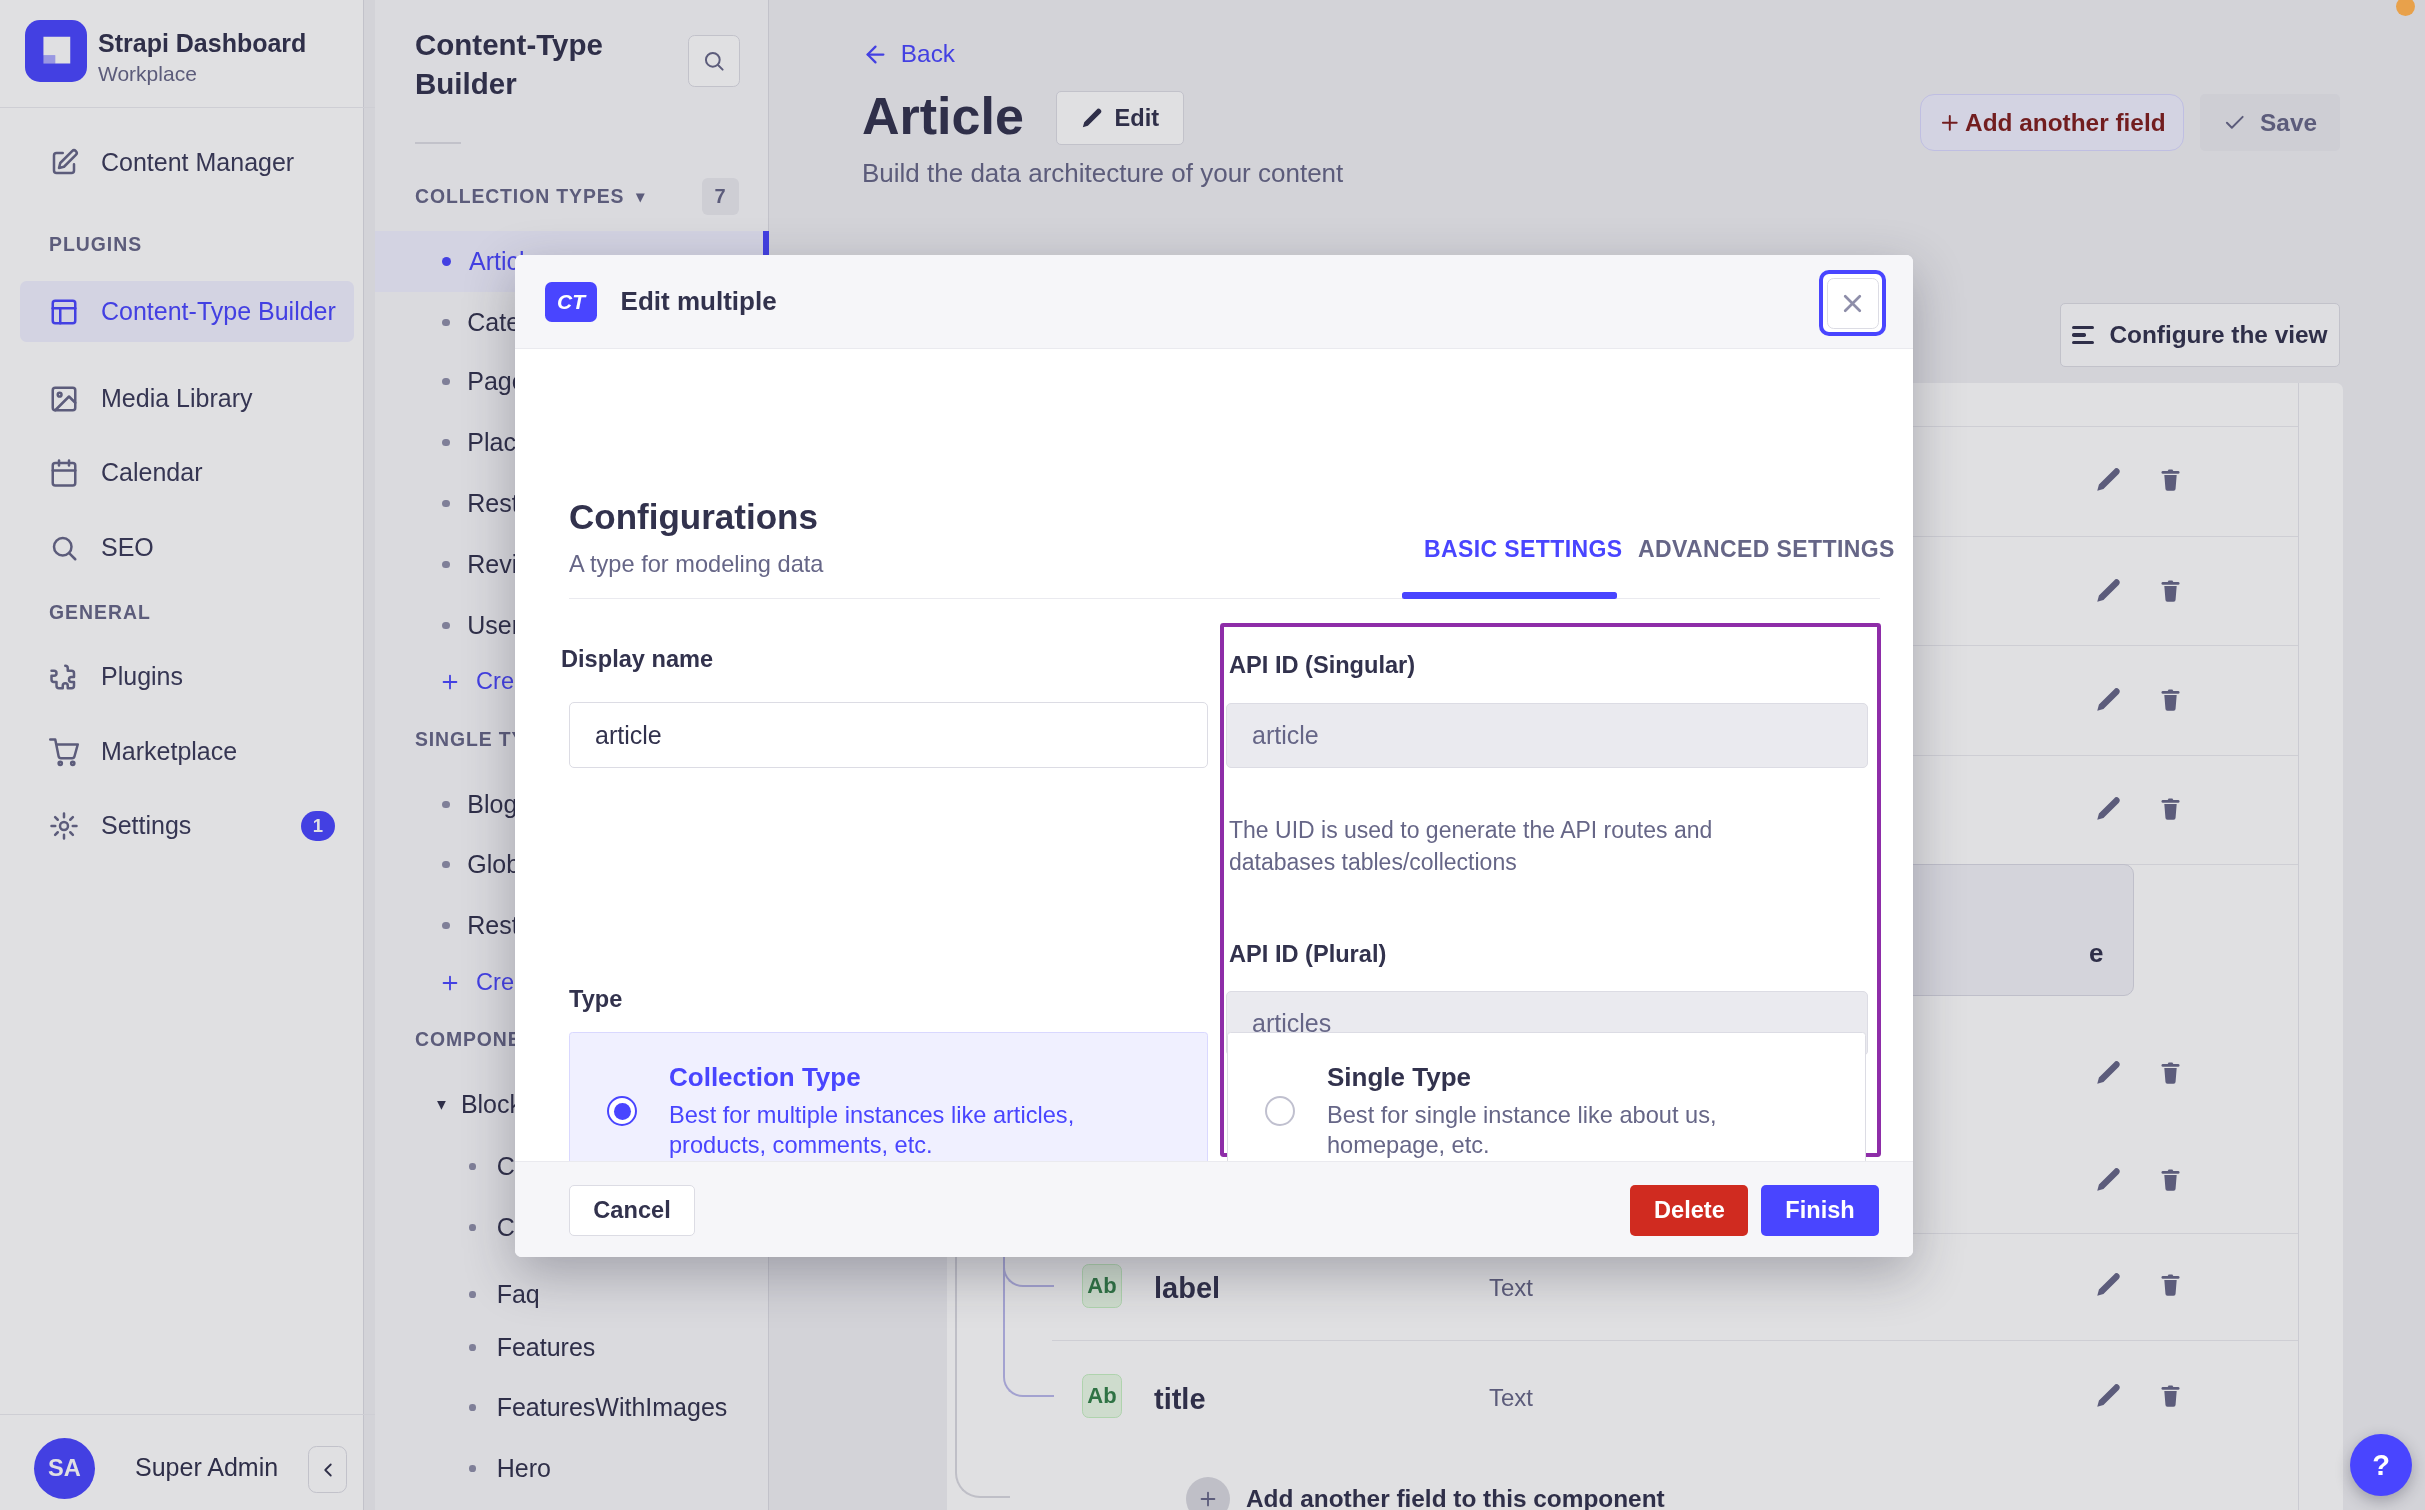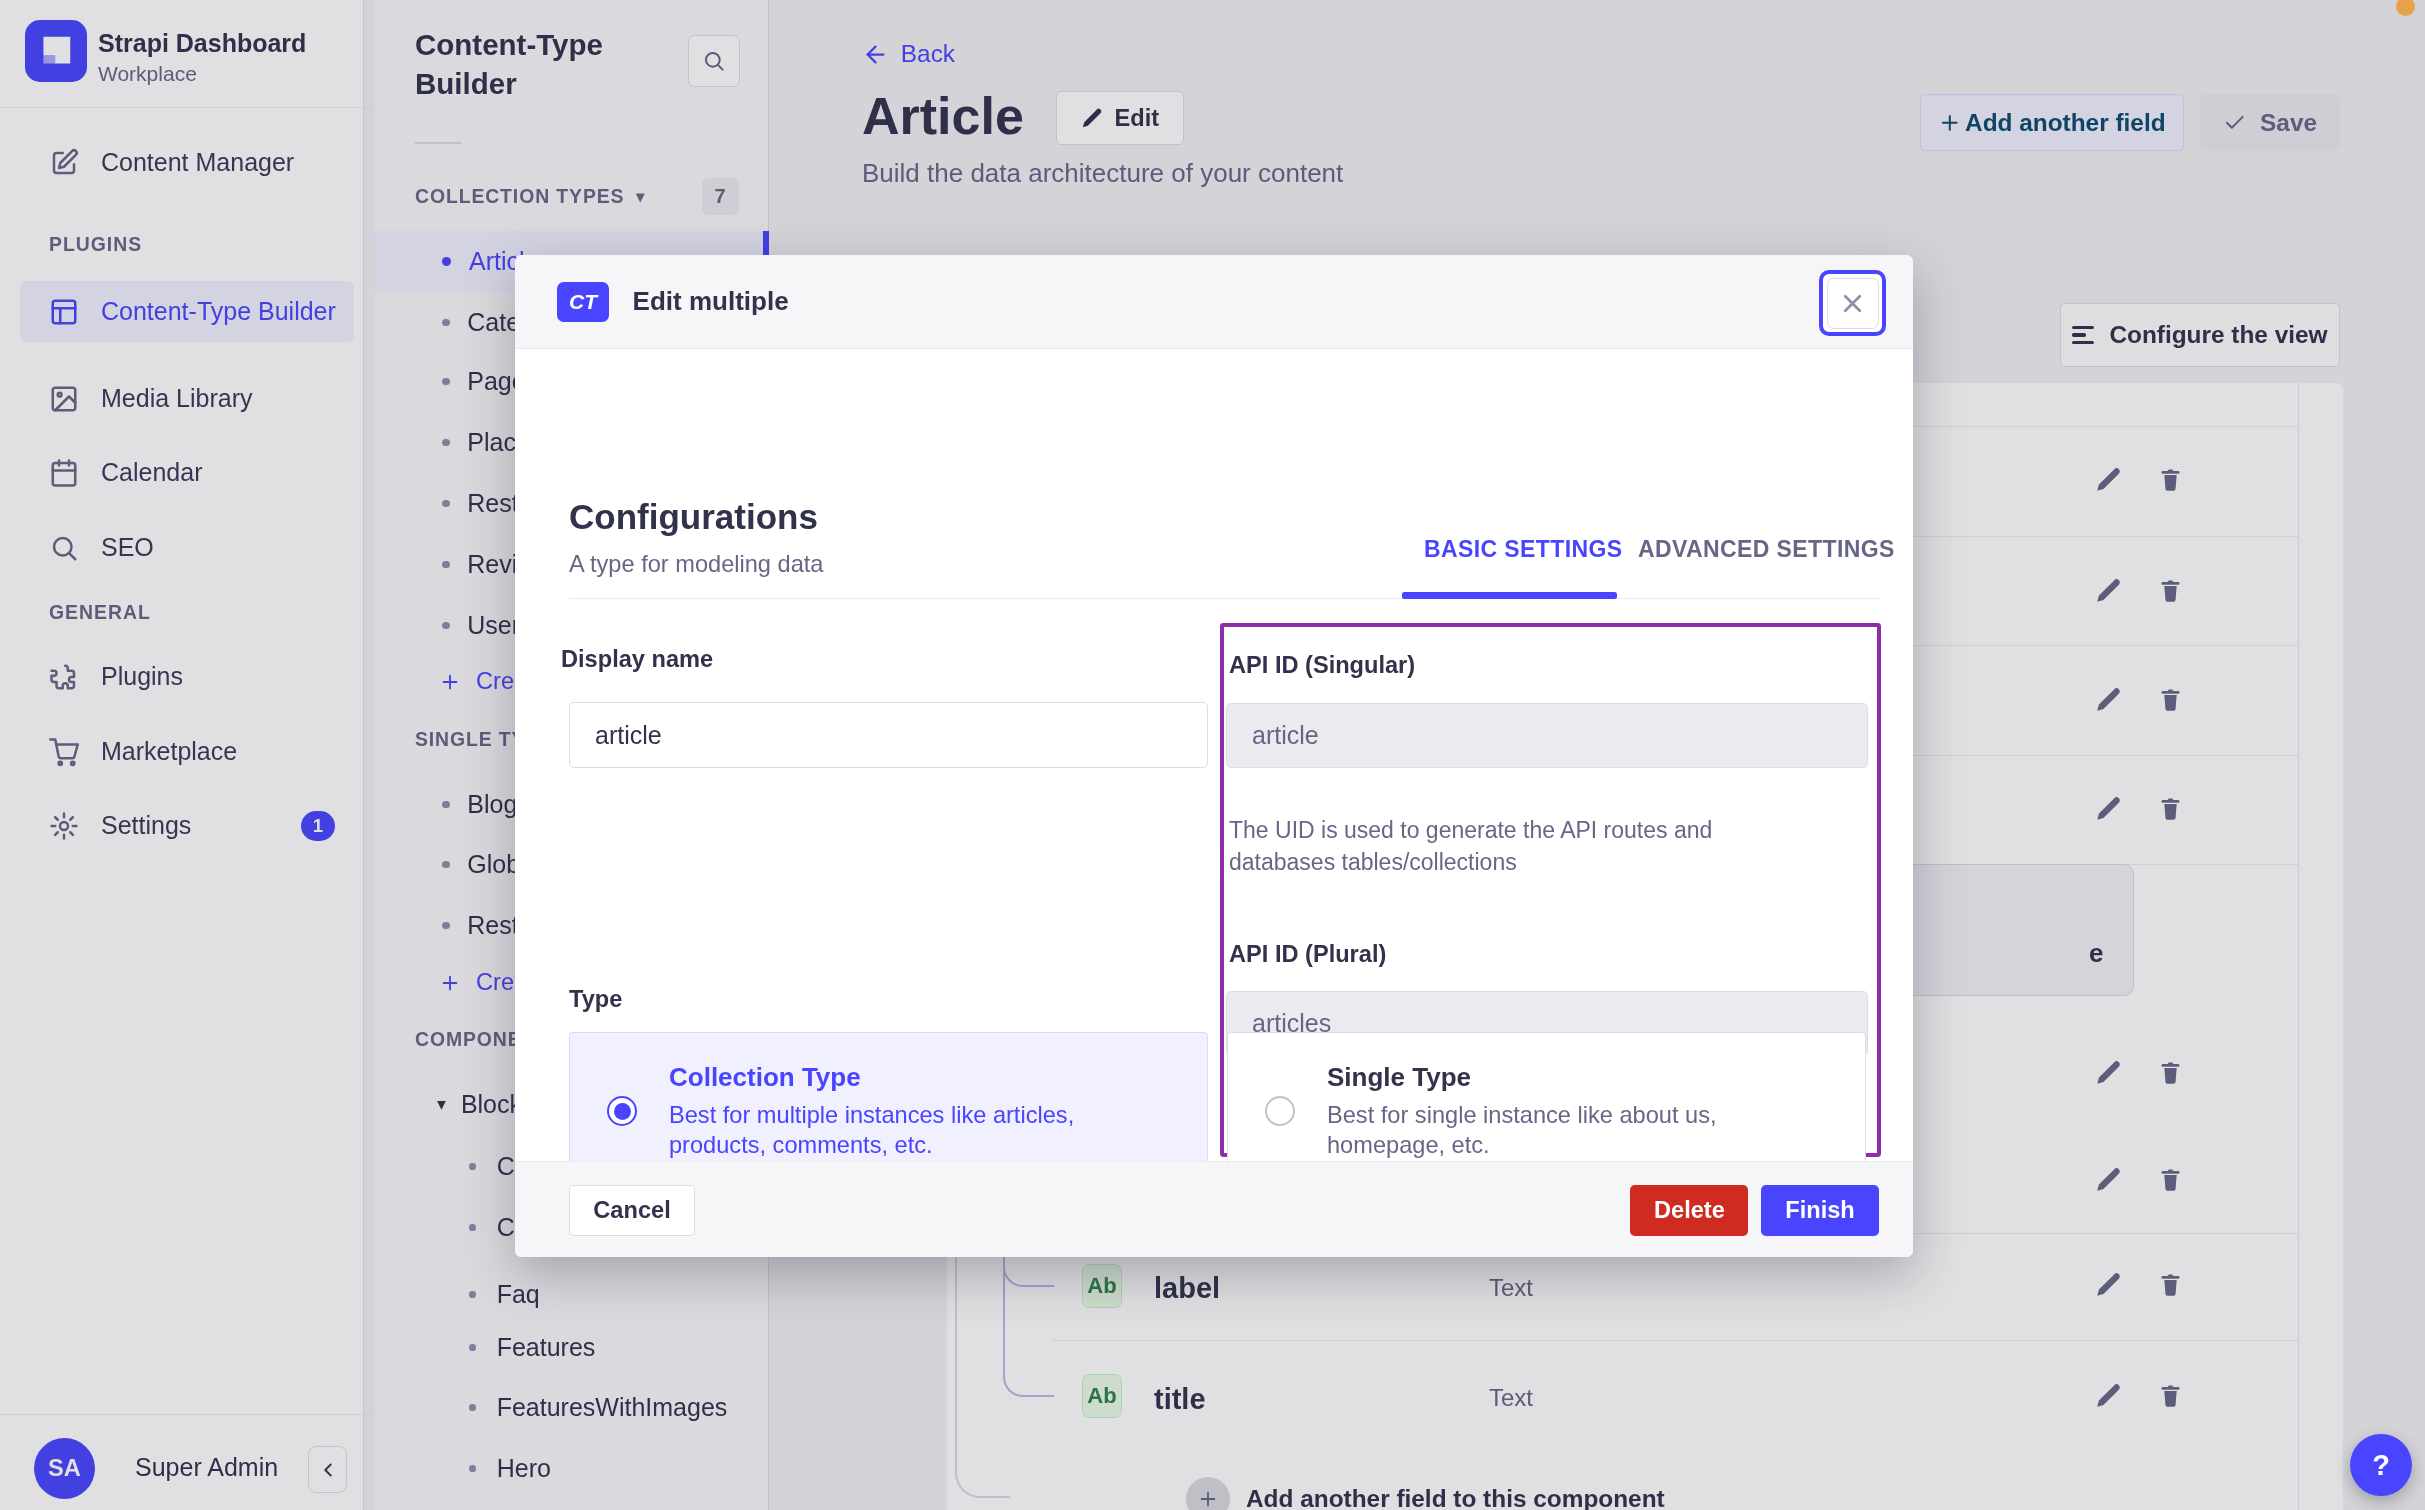--- a/index.html
+++ b/index.html
@@ -41,21 +41,21 @@
   .create-row{left:0;width:394px;height:61px;display:flex;align-items:center;font-size:23.6px;color:#4945ff;cursor:pointer}
   .create-row .plus{margin-left:64px;margin-right:15px;width:22px;height:22px;color:#4945ff}
   .blocks-caret{margin-left:62px;margin-right:15px;font-size:17.7px;color:#32324d}
 
   
   #main{left:769px;top:0;width:1657px;height:1510px;background:#f0f0f4}
   .back-link{left:93px;top:40px;display:flex;align-items:center;gap:11.8px;color:#4945ff;font-size:24.4px;cursor:pointer}
   .page-title{left:93px;top:86px;font-size:52px;font-weight:700;color:#32324d}
   .edit-btn{left:287px;top:91px;width:128px;height:54px;border-radius:5px;border:0.8px solid #dcdce4;background:#fff;display:flex;align-items:center;justify-content:center;gap:11.8px;font-size:23.6px;font-weight:600;color:#32324d;cursor:pointer}
   .page-sub{left:93px;top:158px;font-size:26px;color:#666687}
-  .addfield-btn{left:1151px;top:94px;width:264px;height:57px;border-radius:5px;border:0.8px solid #d9d8ff;background:#f0f0ff;display:flex;align-items:center;justify-content:center;gap:3px;font-size:24.4px;font-weight:600;color:#0c4a6e;cursor:pointer}
+  .addfield-btn{left:1151px;top:94px;width:264px;height:57px;border-radius:14px;border:0.8px solid #d9d8ff;background:#f0f0ff;display:flex;align-items:center;justify-content:center;gap:3px;font-size:24.4px;font-weight:600;color:#7f1d1d;cursor:pointer}
   .save-btn{left:1431px;top:94px;width:140px;height:57px;border-radius:5px;background:#eaeaef;display:flex;align-items:center;justify-content:center;gap:13.5px;font-size:24.4px;font-weight:600;color:#666687;cursor:pointer}
   .configure-btn{left:1291px;top:303px;width:280px;height:64px;border-radius:5px;border:0.8px solid #dcdce4;background:#fdfdfe;display:flex;align-items:center;justify-content:center;gap:15px;font-size:24.4px;font-weight:600;color:#32324d;cursor:pointer}
   .filter-ic{display:flex;flex-direction:column;gap:4.2px}
   .filter-ic i{display:block;height:3.4px;background:#32324d;border-radius:1.7px}
   #fields-card{left:178px;top:383px;width:1396px;height:1180px;background:#fff;border-radius:6.7px}
   .card-vline{left:1351px;top:0;width:0.8px;height:1180px;background:#e7e7ee}
   .row-sep{height:0.8px;background:#eaeaef}
   .row-actions{display:flex;gap:35px;color:#666687}
   .row-actions .act{width:27px;height:27px;cursor:pointer}
   .ab-badge{width:40px;height:44px;border-radius:6.7px;background:#eafbe7;border:0.8px solid #c6f0c2;color:#328048;font-size:22px;font-weight:700;display:flex;align-items:center;justify-content:center}
@@ -63,21 +63,21 @@
   .ftype{font-size:24px;color:#666687}
   .tree{border-color:#d9d9e0;border-style:solid;border-width:0}
   .ebox{left:917px;top:481px;width:270px;height:132px;border-radius:10px;border:0.8px solid #d9d9e3;background:#f2f2f7}
   .ebox-text{left:1142px;top:555px;font-size:26px;font-weight:700;color:#32324d}
   .addcomp-circle{left:239px;top:1094px;width:44px;height:44px;border-radius:50%;background:#d9d9e0;color:#666687;display:flex;align-items:center;justify-content:center;cursor:pointer}
   .addcomp-text{left:299px;top:1094px;height:44px;display:flex;align-items:center;font-size:24.4px;font-weight:600;color:#32324d}
 
   
   #overlay{left:0;top:0;width:2426px;height:1510px;background:rgba(33,33,52,0.14)}
   #modal{left:515px;top:255px;width:1398px;height:1002px;background:#fff;border-radius:6.7px;box-shadow:0 17px 51px rgba(33,33,52,.3);overflow:hidden}
-  .m-header{left:0;top:0;width:1398px;height:94px;background:#f6f6f9;border-bottom:0.8px solid #eaeaef;display:flex;align-items:center;padding:0 42px}
+  .m-header{left:0;top:0;width:1398px;height:94px;background:#f6f6f9;border-bottom:0.8px solid #eaeaef;display:flex;align-items:center;padding:0 30px}
   .ct-badge{width:52px;height:40px;border-radius:6.7px;background:#4945ff;color:#fff;font-size:21px;font-weight:700;font-style:italic;display:flex;align-items:center;justify-content:center}
   .m-title{margin-left:23.6px;font-size:26px;font-weight:600;color:#32324d}
   .close-btn{position:absolute;right:27px;top:15px;width:67px;height:66px;border-radius:10px;border:4.2px solid #4945ff;background:#fff;display:flex;align-items:center;justify-content:center;cursor:pointer}
   .close-inner{width:52px;height:51px;border-radius:6.7px;border:0.8px solid #dcdce4;display:flex;align-items:center;justify-content:center;color:#8e8ea9}
   .m-body{left:0;top:94px;width:1398px;height:812px;background:#fff}
   .cfg-title{left:54px;top:148px;font-size:35px;font-weight:700;color:#32324d}
   .cfg-sub{left:54px;top:202px;font-size:23.6px;color:#666687}
   .tab{top:187px;font-size:23px;font-weight:700;letter-spacing:0.4px;cursor:pointer}
   .tab.basic{left:909px;color:#4945ff}
   .tab.adv{left:1123px;color:#666687}

